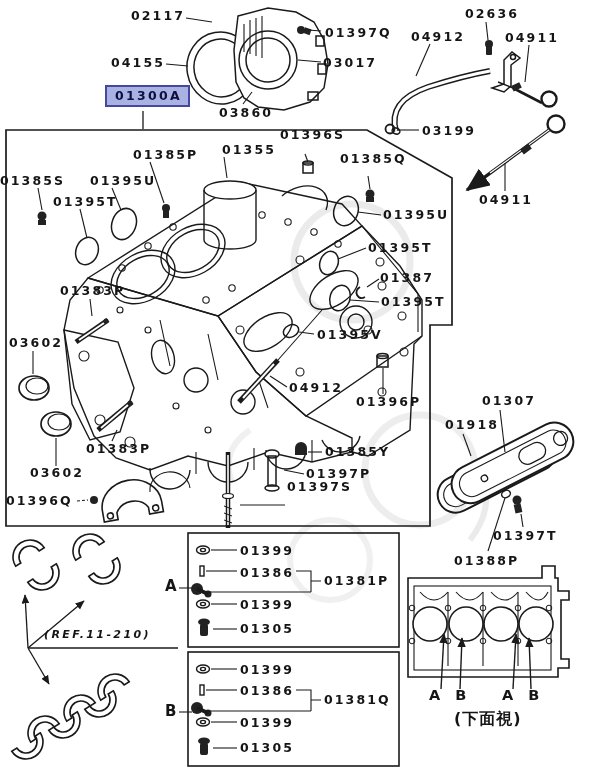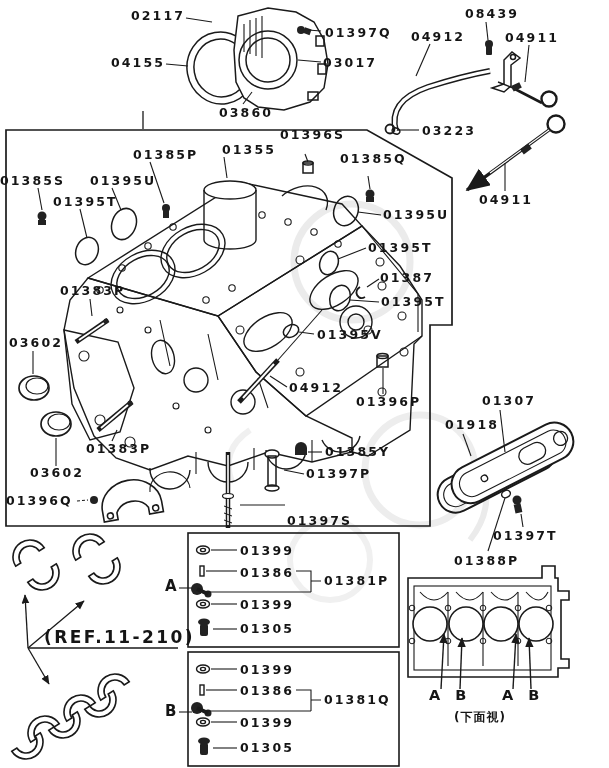--- a/index.html
+++ b/index.html
@@ -5,22 +5,22 @@
   html,body{margin:0;padding:0;background:#fff;}
   #canvas{position:relative;width:609px;height:768px;background:#fff;overflow:hidden;
           font-family:"DejaVu Sans","Liberation Sans",sans-serif;padding-left:16px;}
   #art{position:absolute;left:0;top:0;z-index:1;}
   .lbl{position:absolute;z-index:2;font-weight:bold;font-size:12.5px;letter-spacing:2.1px;
        color:#151515;white-space:nowrap;line-height:1.05;}
   .hl{background:#aab1e3;border:2px solid #4449a0;color:#0d0f3c;padding:2px 6px 3px 8px;
       z-index:3;letter-spacing:2.3px;}
   .marker{font-size:15px;letter-spacing:0;}
   .ab{font-size:14.5px;letter-spacing:5px;}
-  .ref{letter-spacing:2.4px;font-size:17px;}
-  .jp{font-size:12px;letter-spacing:1px;}
+  .ref{letter-spacing:2.4px;font-size:11px;font-style:italic;}
+  .jp{font-size:16px;letter-spacing:1px;}
   .code{font-size:11.5px;letter-spacing:3px;}
 </style>
 </head>
 <body>
 
 <div id="canvas">
 
 <svg id="art" width="609" height="768" viewBox="0 0 609 768">
   <defs>
     <marker id="ah" markerWidth="9" markerHeight="8" refX="6.5" refY="3" orient="auto">
@@ -342,27 +342,28 @@
       <line x1="441" y1="689" x2="444" y2="634" marker-end="url(#ah)"></line>
       <line x1="460" y1="689" x2="462" y2="638" marker-end="url(#ah)"></line>
       <line x1="513" y1="689" x2="516" y2="634" marker-end="url(#ah)"></line>
       <line x1="531" y1="689" x2="529" y2="638" marker-end="url(#ah)"></line>
     </g>
   </g>
 </svg>
 
 <div class="lbl" style="left:131px;top:9px">02117</div>
 <div class="lbl" style="left:325px;top:26px">01397Q</div>
-<div class="lbl" style="left:465px;top:7px">08439</div>
+<div class="lbl" style="left:465px;top:7px">02636</div>
 <div class="lbl" style="left:411px;top:30px">04912</div>
 <div class="lbl" style="left:505px;top:31px">04911</div>
 <div class="lbl" style="left:111px;top:56px">04155</div>
 <div class="lbl" style="left:323px;top:56px">03017</div>
+<div class="lbl hl" style="left:105px;top:85px">01300A</div>
 <div class="lbl" style="left:219px;top:106px">03860</div>
-<div class="lbl" style="left:422px;top:124px">03223</div>
+<div class="lbl" style="left:422px;top:124px">03199</div>
 <div class="lbl" style="left:133px;top:148px">01385P</div>
 <div class="lbl" style="left:222px;top:143px">01355</div>
 <div class="lbl" style="left:280px;top:128px">01396S</div>
 <div class="lbl" style="left:340px;top:152px">01385Q</div>
 <div class="lbl" style="left:0;top:174px">01385S</div>
 <div class="lbl" style="left:90px;top:174px">01395U</div>
 <div class="lbl" style="left:53px;top:195px">01395T</div>
 <div class="lbl" style="left:479px;top:193px">04911</div>
 <div class="lbl" style="left:383px;top:208px">01395U</div>
 <div class="lbl" style="left:368px;top:241px">01395T</div>
@@ -373,21 +374,21 @@
 <div class="lbl" style="left:317px;top:328px">01395V</div>
 <div class="lbl" style="left:289px;top:381px">04912</div>
 <div class="lbl" style="left:356px;top:395px">01396P</div>
 <div class="lbl" style="left:482px;top:394px">01307</div>
 <div class="lbl" style="left:445px;top:418px">01918</div>
 <div class="lbl" style="left:86px;top:442px">01383P</div>
 <div class="lbl" style="left:325px;top:445px">01385Y</div>
 <div class="lbl" style="left:30px;top:466px">03602</div>
 <div class="lbl" style="left:306px;top:467px">01397P</div>
 <div class="lbl" style="left:6px;top:494px">01396Q</div>
-<div class="lbl" style="left:287px;top:514px">01397S</div>
+<div class="lbl" style="left:287px;top:480px">01397S</div>
 <div class="lbl" style="left:493px;top:529px">01397T</div>
 <div class="lbl" style="left:454px;top:554px">01388P</div>
 
 <div class="lbl" style="left:240px;top:544px">01399</div>
 <div class="lbl" style="left:240px;top:566px">01386</div>
 <div class="lbl" style="left:324px;top:574px">01381P</div>
 <div class="lbl" style="left:240px;top:598px">01399</div>
 <div class="lbl" style="left:240px;top:622px">01305</div>
 <div class="lbl marker" style="left:165px;top:579px">A</div>
 

